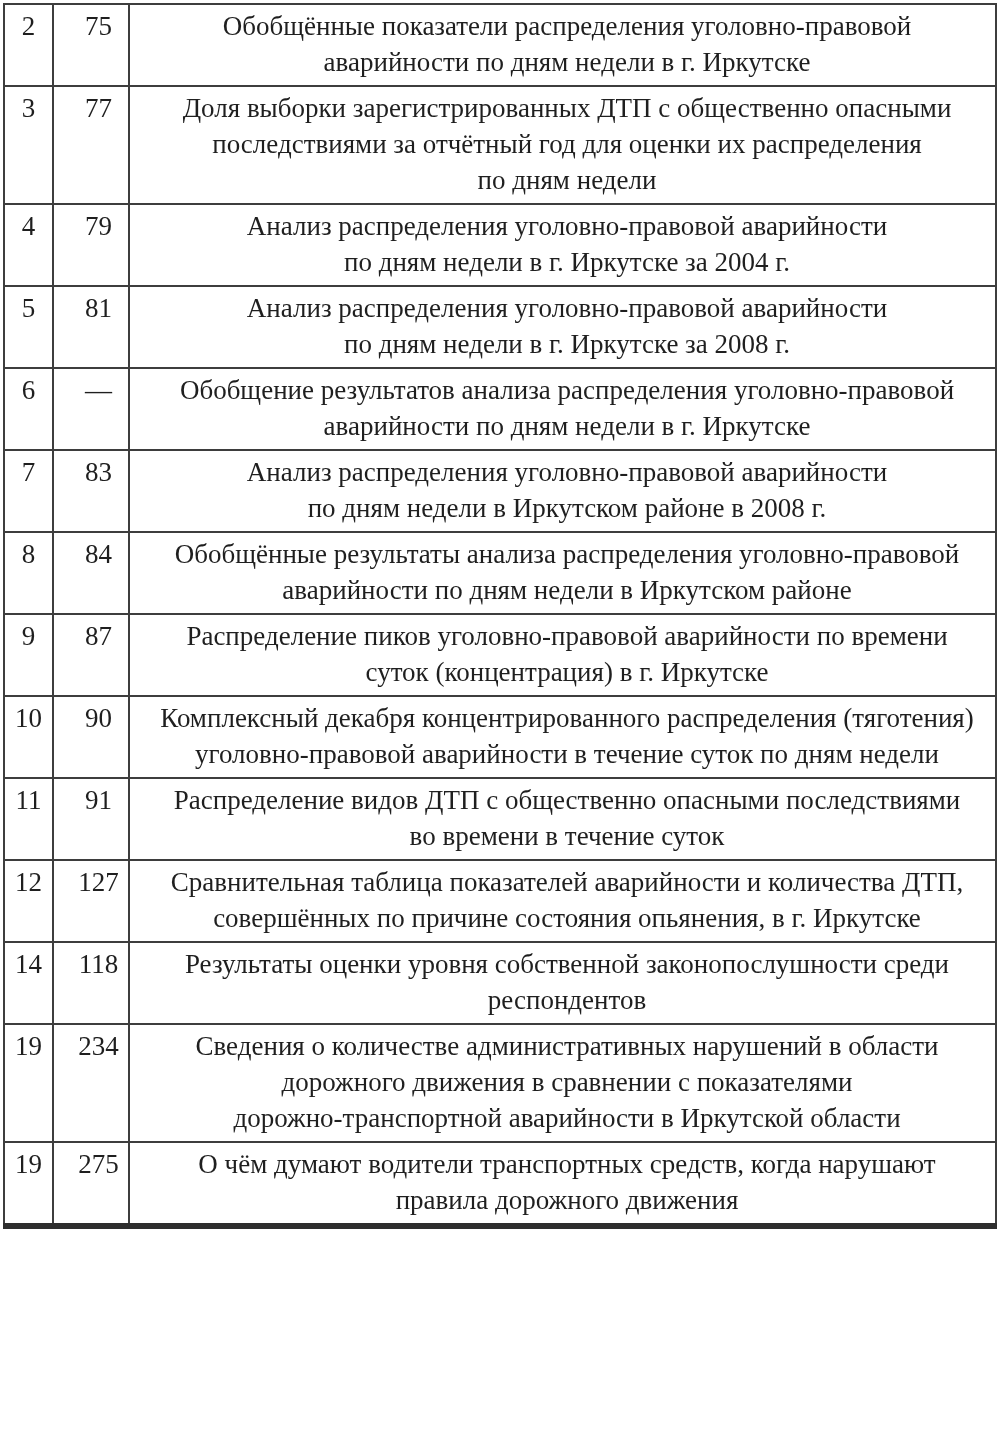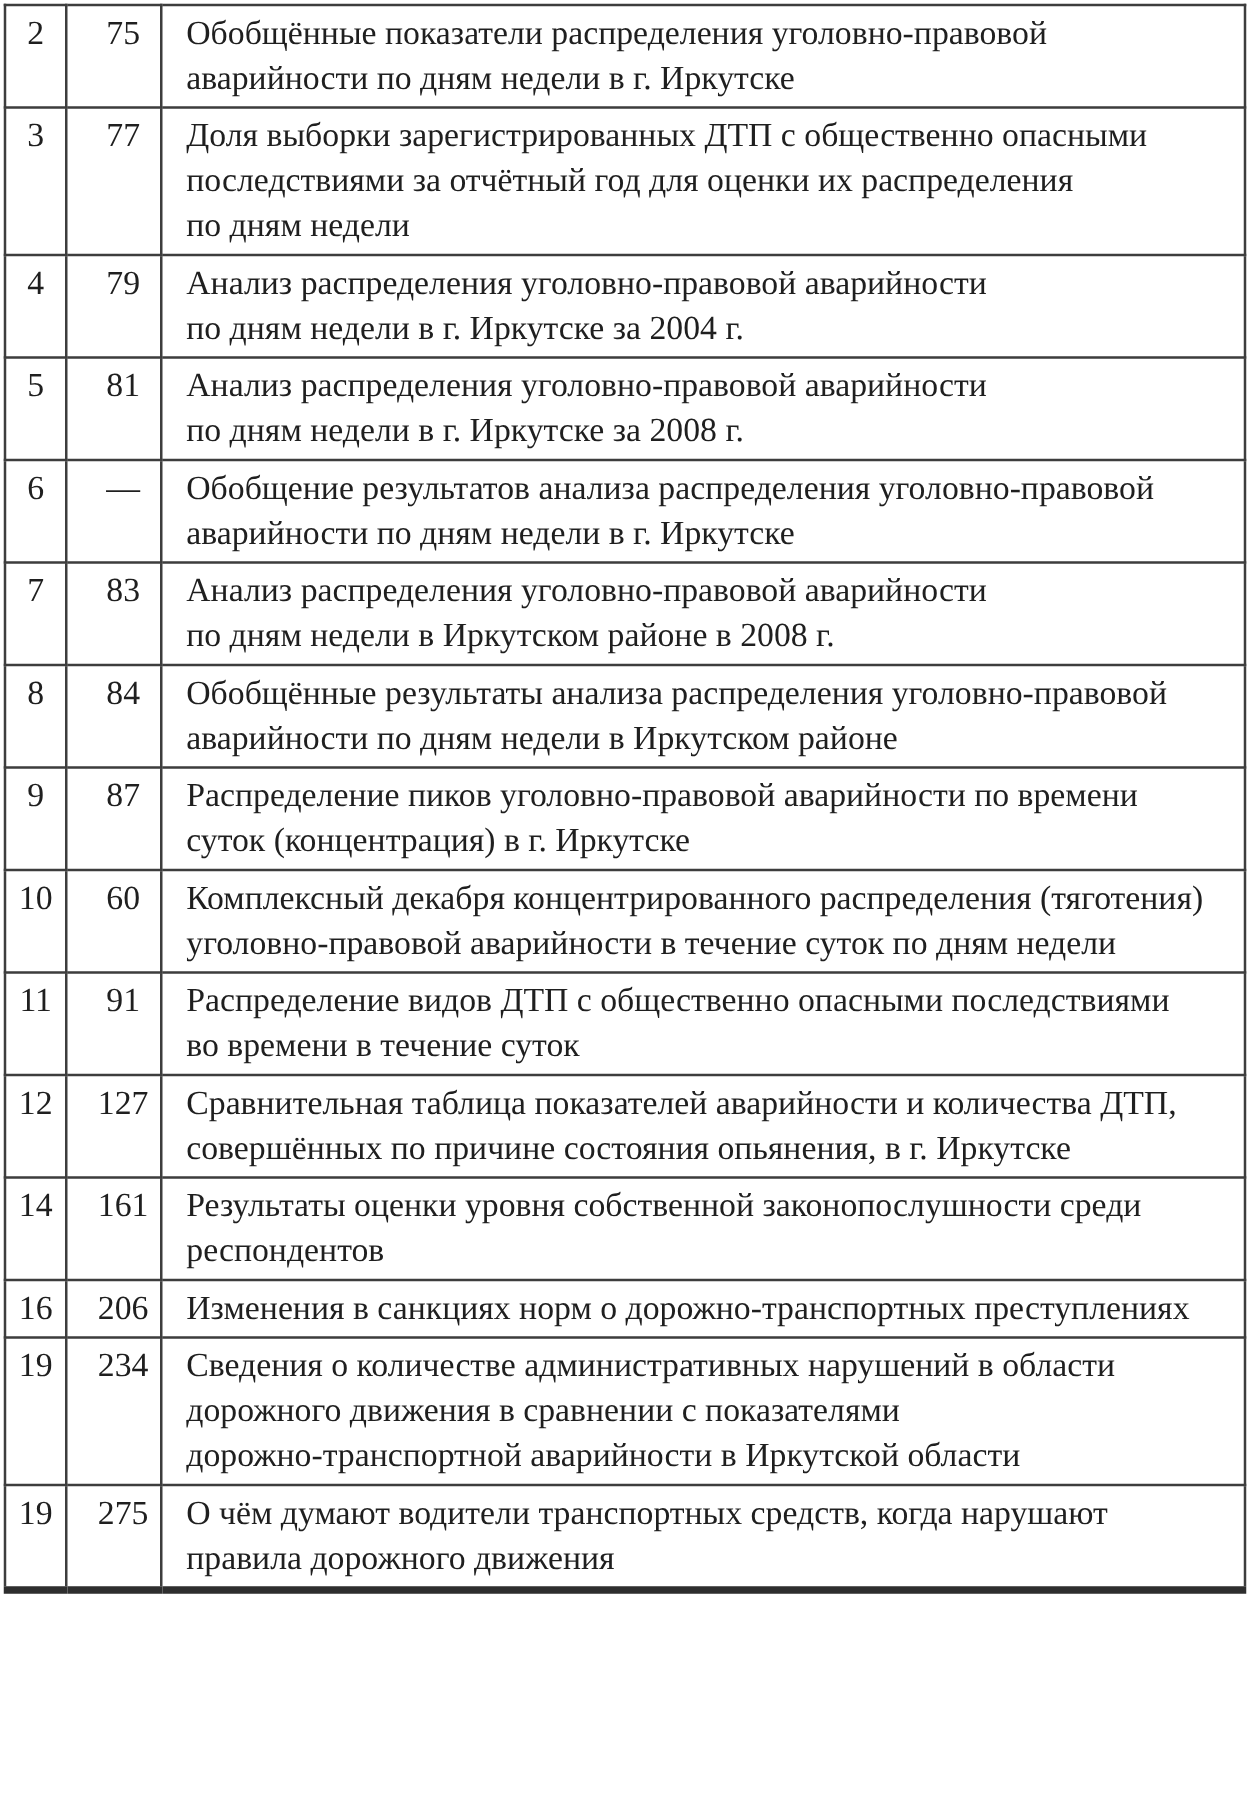--- a/index.html
+++ b/index.html
@@ -43,21 +43,21 @@
     text-align: center;
     padding-left: 0;
     padding-right: 0;
   }
   td.cell-page {
     text-align: center;
     padding-left: 15px;
     padding-right: 0;
   }
   td.cell-desc {
-    text-align: left;
+    text-align: center;
     padding-left: 19px;
     padding-right: 10px;
     white-space: pre-line;
   }
   col.col-num  { width: 49px; }
   col.col-page { width: 76px; }
   col.col-desc { width: auto; }
 </style>
 </head>
 <body>
@@ -114,46 +114,41 @@
 аварийности по дням недели в Иркутском районе</td>
       </tr>
       <tr>
         <td class="cell-num">9</td>
         <td class="cell-page">87</td>
         <td class="cell-desc">Распределение пиков уголовно-правовой аварийности по времени
 суток (концентрация) в г. Иркутске</td>
       </tr>
       <tr>
         <td class="cell-num">10</td>
-        <td class="cell-page">60</td>
+        <td class="cell-page">90</td>
         <td class="cell-desc">Комплексный декабря концентрированного распределения (тяготения)
 уголовно-правовой аварийности в течение суток по дням недели</td>
       </tr>
       <tr>
         <td class="cell-num">11</td>
         <td class="cell-page">91</td>
         <td class="cell-desc">Распределение видов ДТП с общественно опасными последствиями
 во времени в течение суток</td>
       </tr>
       <tr>
         <td class="cell-num">12</td>
         <td class="cell-page">127</td>
         <td class="cell-desc">Сравнительная таблица показателей аварийности и количества ДТП,
 совершённых по причине состояния опьянения, в г. Иркутске</td>
       </tr>
       <tr>
         <td class="cell-num">14</td>
-        <td class="cell-page">161</td>
+        <td class="cell-page">118</td>
         <td class="cell-desc">Результаты оценки уровня собственной законопослушности среди
 респондентов</td>
-      </tr>
-      <tr>
-        <td class="cell-num">16</td>
-        <td class="cell-page">206</td>
-        <td class="cell-desc">Изменения в санкциях норм о дорожно-транспортных преступлениях</td>
       </tr>
       <tr>
         <td class="cell-num">19</td>
         <td class="cell-page">234</td>
         <td class="cell-desc">Сведения о количестве административных нарушений в области
 дорожного движения в сравнении с показателями
 дорожно-транспортной аварийности в Иркутской области</td>
       </tr>
       <tr>
         <td class="cell-num">19</td>

